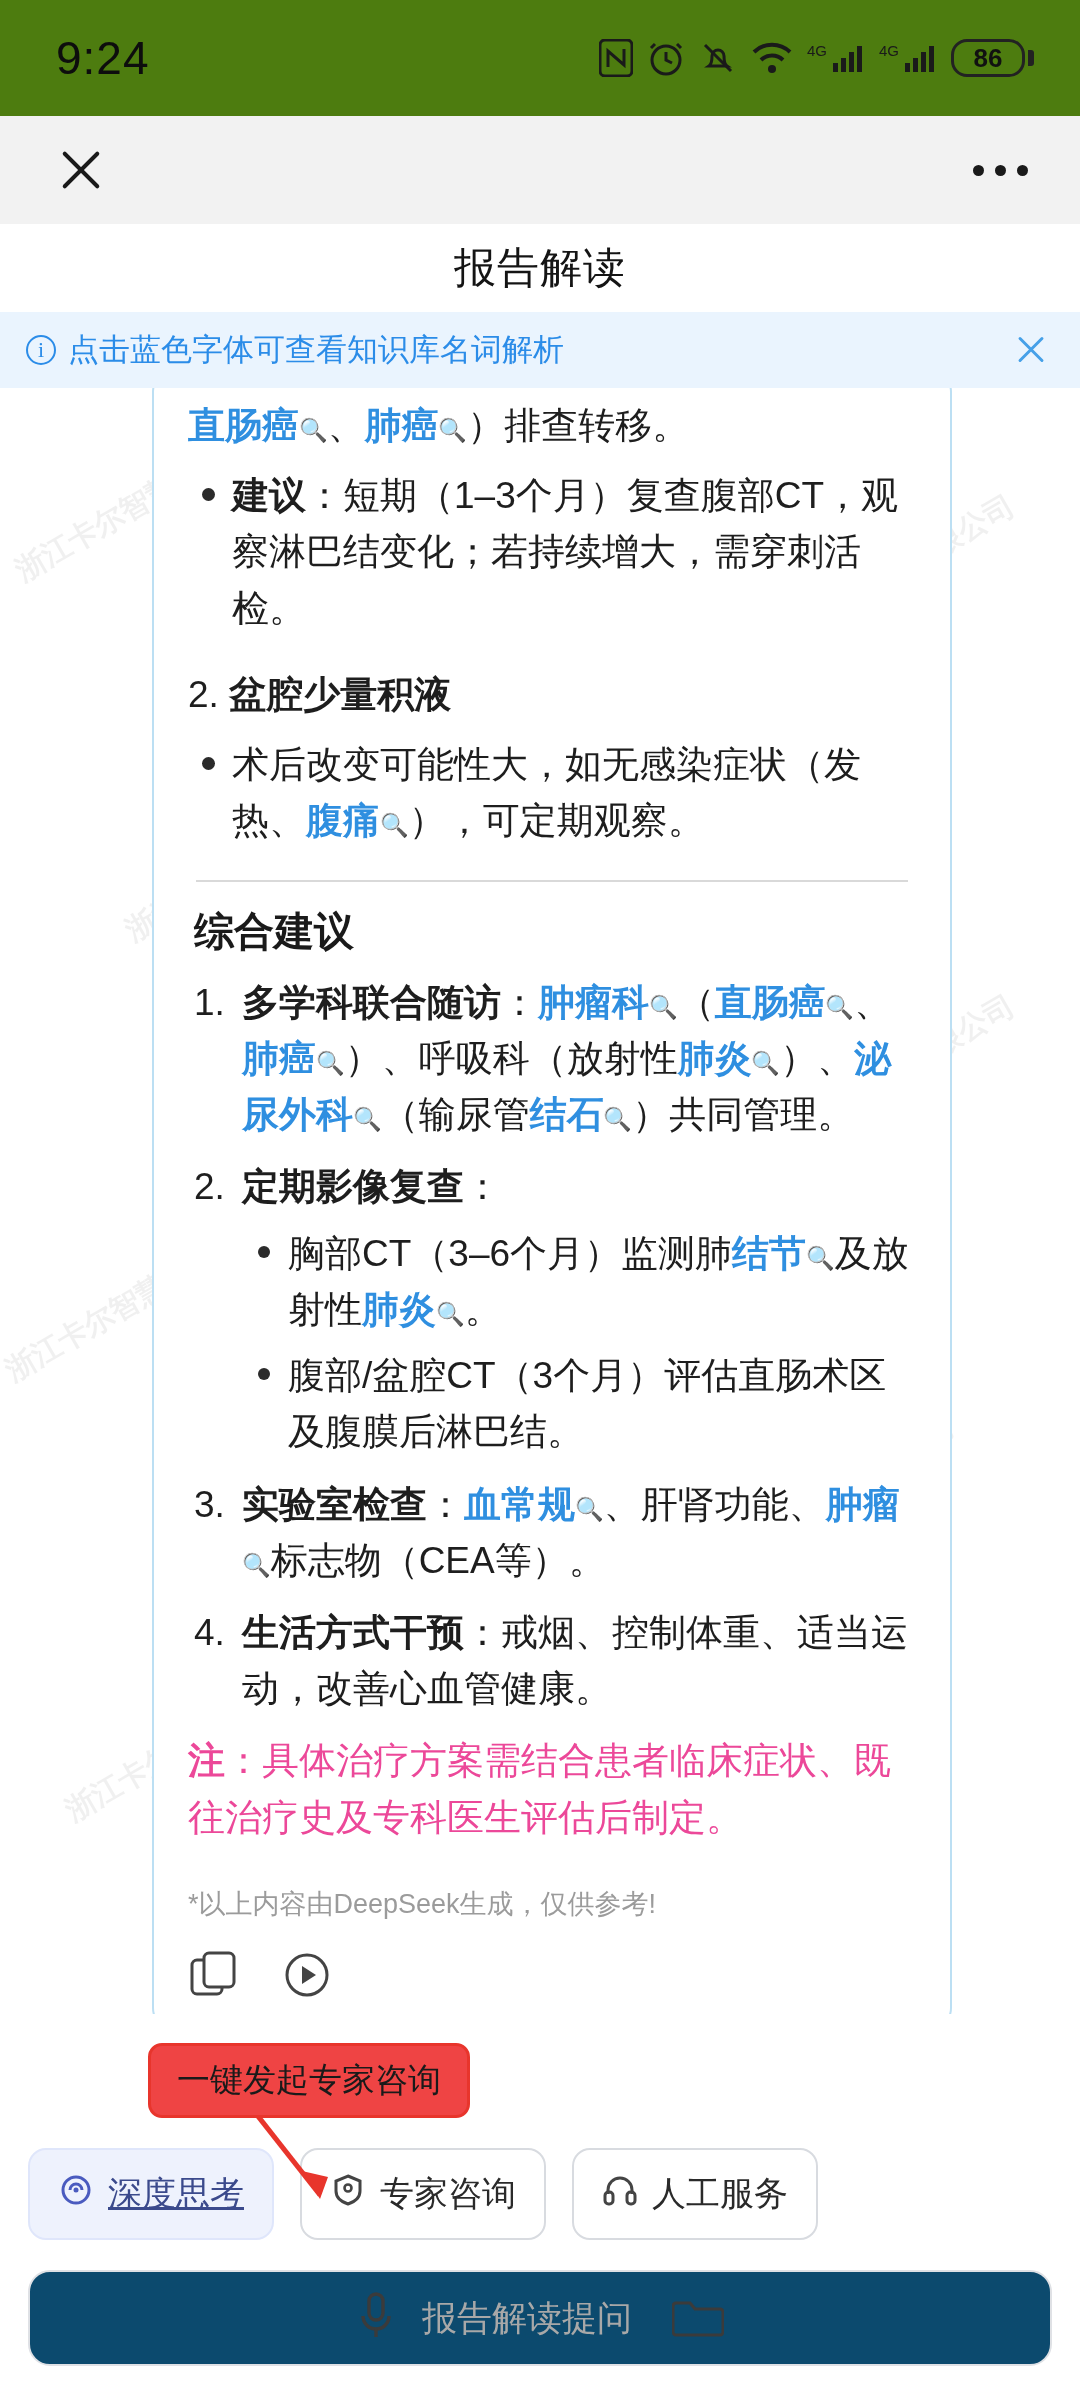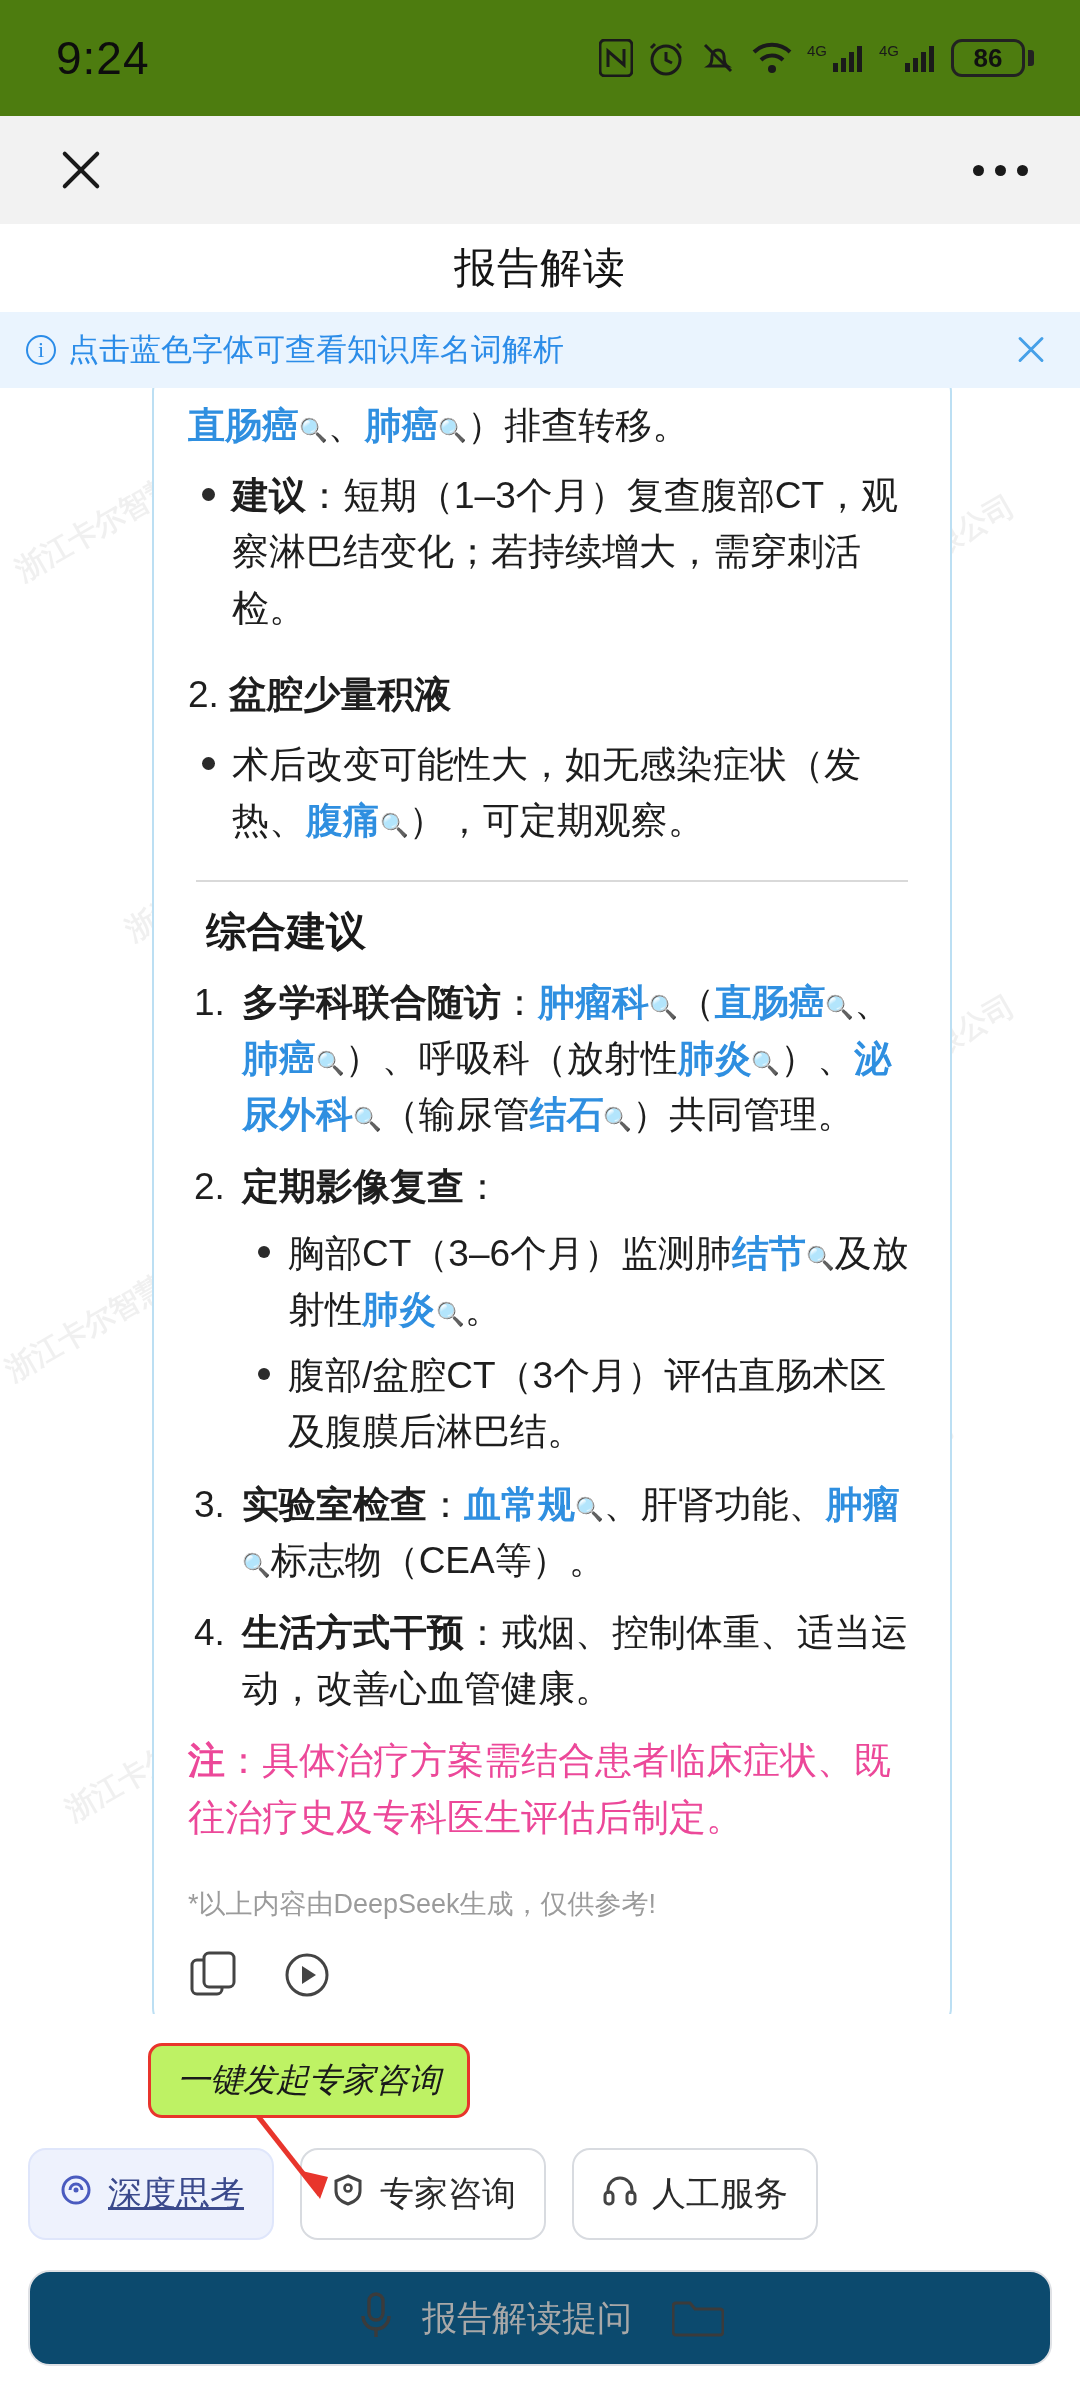--- a/index.html
+++ b/index.html
@@ -26,21 +26,21 @@
     font-size:46px; color:#0d0d0d; letter-spacing:1px;
   }
   .status-icons{
     display:flex; align-items:center; gap:14px;
   }
   .status-icons svg{ display:block; }
   .battery{
     display:flex; align-items:center; gap:3px;
   }
   .battery-body{
-    width:74px; height:38px; border:3px solid #222; border-radius:11px;
+    width:74px; height:38px; border:3px solid #222; border-radius:16px;
     display:flex; align-items:center; justify-content:center;
     font-size:26px; color:#111; font-weight:600;text-align:right;
   }
   .battery-cap{
     width:6px; height:16px; background:#222; border-radius:0 3px 3px 0;
   }
 
   
   .navbar{
     height:108px;
@@ -137,37 +137,37 @@
     content:counter(n) "."; position:absolute; left:6px; top:0;
     font-size:37px; color:#1e1e1e;
   }
   ul.bul2{ list-style:none; margin:6px 0 0 0; padding:0; }
   ul.bul2>li{ position:relative; padding-left:46px; margin:10px 0; }
   ul.bul2>li:before{
     content:""; position:absolute; left:16px; top:20px;
     width:12px;height:12px;border-radius:50%;background:#2b2b2b;
   }
 
-  .sec-title{ font-size:40px; font-weight:700; color:#1a1a1a; margin:10px 0 14px 18px;}
+  .sec-title{ font-size:40px; font-weight:700; color:#1a1a1a; margin:10px 0 14px 6px;}
   .divider{ height:2px; background:#d9d9d9; margin:30px 8px 22px 8px; }
   .note{ font-size:37px; color:#ec4899; line-height:1.52; margin-top:8px;}
 
   .disclaimer{
     margin-top:40px; font-size:27px; color:#9b9b9b;
   }
   .card-actions{
     margin-top:26px; display:flex; gap:38px; align-items:center;
   }
   .act-ico{ width:54px;height:54px; }
 
   
   .callout{
     position:absolute; left:148px; top:2043px;
     border:3px solid #e8352c; border-radius:14px;
-    padding:12px 26px; background:#bef264; z-index:5;font-style:italic;
+    padding:12px 26px; background:#ef4444; z-index:5;
   }
   .callout span{ font-size:33px; color:#1a1a1a; }
   .callout-arrow{
     position:absolute; left:236px; top:2095px; z-index:4;
   }
 
   
   .chips{
     position:absolute; left:0; top:2148px; width:1080px;
     display:flex; gap:26px; padding:0 28px;

